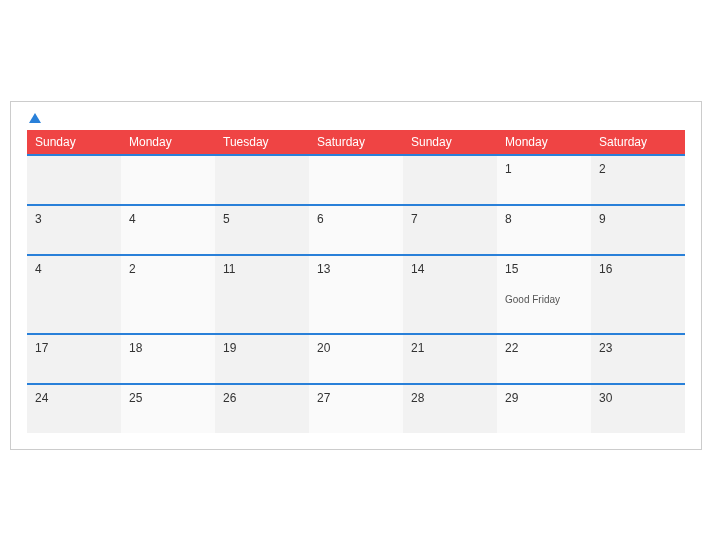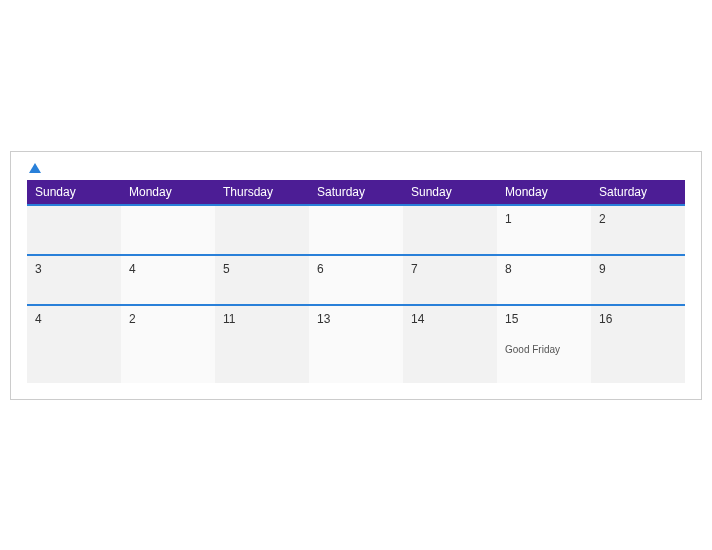--- a/index.html
+++ b/index.html
@@ -66,21 +66,21 @@
       position: absolute;
       right: 0;
       font-size: 14px;
       color: #555;
     }
     .calendar-grid {
       width: 100%;
       border-collapse: collapse;
     }
     .calendar-grid thead tr {
-      background: #4c1d95;
+      background: #ef4444;
       color: #fff;
     }
     .calendar-grid thead th {
       padding: 5px 8px;
       font-size: 12px;
       font-weight: normal;
       text-align: left;
       border: none;
     }
     .calendar-grid tbody tr {
@@ -126,21 +126,21 @@
     </div>
     <h1 class="calendar-title"></h1>
     <span class="country-label"></span>
   </div>
 
   <table class="calendar-grid">
     <thead>
       <tr>
       <th>Sunday</th>
           <th>Monday</th>
-          <th>Thursday</th>
+          <th>Tuesday</th>
           <th>Saturday</th>
           <th>Sunday</th>
           <th>Monday</th>
           <th>Saturday</th>
         </tr>
     </thead>
     <tbody id="calendar-body">
     <tr>
           <td></td>
           <td></td>
@@ -192,17 +192,63 @@
           </td>
           <td>
             <span class="date-num">14</span>
           </td>
           <td>
             <span class="date-num">15</span>
             <span class="holiday-label">Good Friday</span>
           </td>
           <td>
             <span class="date-num">16</span>
+          </td>
+        </tr>
+        <tr>
+          <td>
+            <span class="date-num">17</span>
+          </td>
+          <td>
+            <span class="date-num">18</span>
+          </td>
+          <td>
+            <span class="date-num">19</span>
+          </td>
+          <td>
+            <span class="date-num">20</span>
+          </td>
+          <td>
+            <span class="date-num">21</span>
+          </td>
+          <td>
+            <span class="date-num">22</span>
+          </td>
+          <td>
+            <span class="date-num">23</span>
+          </td>
+        </tr>
+        <tr>
+          <td>
+            <span class="date-num">24</span>
+          </td>
+          <td>
+            <span class="date-num">25</span>
+          </td>
+          <td>
+            <span class="date-num">26</span>
+          </td>
+          <td>
+            <span class="date-num">27</span>
+          </td>
+          <td>
+            <span class="date-num">28</span>
+          </td>
+          <td>
+            <span class="date-num">29</span>
+          </td>
+          <td>
+            <span class="date-num">30</span>
           </td>
         </tr>
       </tbody>
   </table>
 </div>
 
 </body></html>

